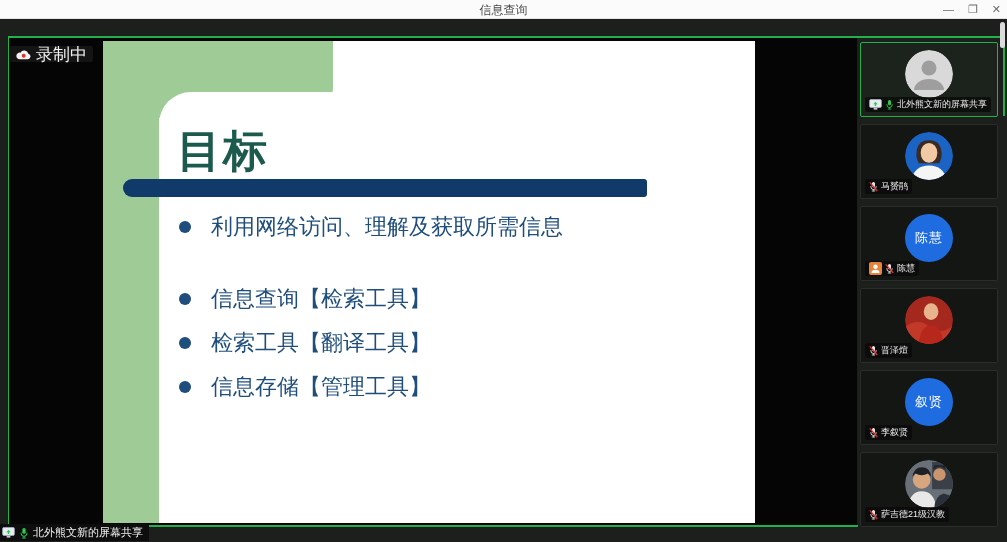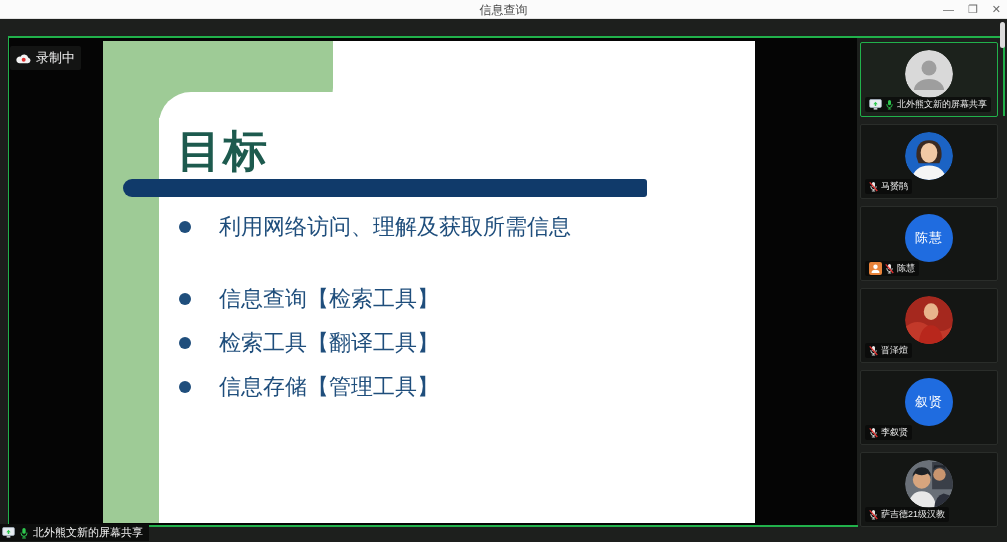--- a/index.html
+++ b/index.html
@@ -23,28 +23,28 @@
          font-family:"Liberation Serif",serif;}
   .green-strip{position:absolute;left:0;top:0;width:56px;height:100%;background:var(--slide_green);}
   .green-block{position:absolute;left:0;top:0;width:230px;height:77px;background:var(--slide_green);
                border-bottom-right-radius:30px;}
   .slide-content{position:absolute;left:56px;top:51px;right:0;bottom:0;background:#ffffff;
                  border-top-left-radius:32px;}
   .slide-title{position:absolute;left:18px;top:30px;font-size:44px;font-weight:bold;
                color:var(--title_teal);letter-spacing:2px;}
   .navy-bar{position:absolute;left:20px;top:138px;width:524px;height:18px;background:var(--bar_navy);
             border-radius:9px 3px 3px 9px;z-index:3;}
-  .bullet-row{display:flex;align-items:center;gap:28px;color:var(--body_navy);font-size:22px;
+  .bullet-row{display:flex;align-items:center;gap:20px;color:var(--body_navy);font-size:22px;
               white-space:nowrap;}
   .bullet-dot{width:12px;height:12px;border-radius:50%;background:var(--body_navy);flex:0 0 auto;}
   .b-primary{position:absolute;left:76px;top:171px;}
   .b-secondary{position:absolute;left:76px;top:243px;display:flex;flex-direction:column;gap:14px;align-items:center;}
   
-  .rec-chip{position:absolute;left:10px;top:46px;height:24px;display:flex;align-items:center;gap:5px;
-            padding:0 6px;background:rgba(22,24,22,.85);border-radius:2px;color:#f0f0f0;font-size:13px;}
+  .rec-chip{position:absolute;left:10px;top:46px;height:16px;display:flex;align-items:center;gap:5px;
+            padding:0 6px;background:rgba(22,24,22,.85);border-radius:2px;color:#f0f0f0;font-size:17px;}
   .speak-chip{position:absolute;left:768px;top:27px;height:19px;display:flex;align-items:center;gap:6px;
               padding:0 8px;background:#3b3e3b;border-radius:3px;color:#e9e9e9;font-size:11px;z-index:6;
               white-space:nowrap;}
   .blur-blob{width:34px;height:11px;background:#868b86;border-radius:2px;filter:blur(2.5px);}
   .speak-divider{width:1px;height:11px;background:#9a9a9a;opacity:.6;}
   .share-chip{position:absolute;left:0;top:524px;height:17px;display:flex;align-items:center;gap:4px;
               padding:0 6px 0 2px;background:#0c0d0c;color:#f2f2f2;font-size:11px;z-index:6;
               white-space:nowrap;}
   
   .tile{position:absolute;left:860px;width:138px;height:75px;background:#141614;

